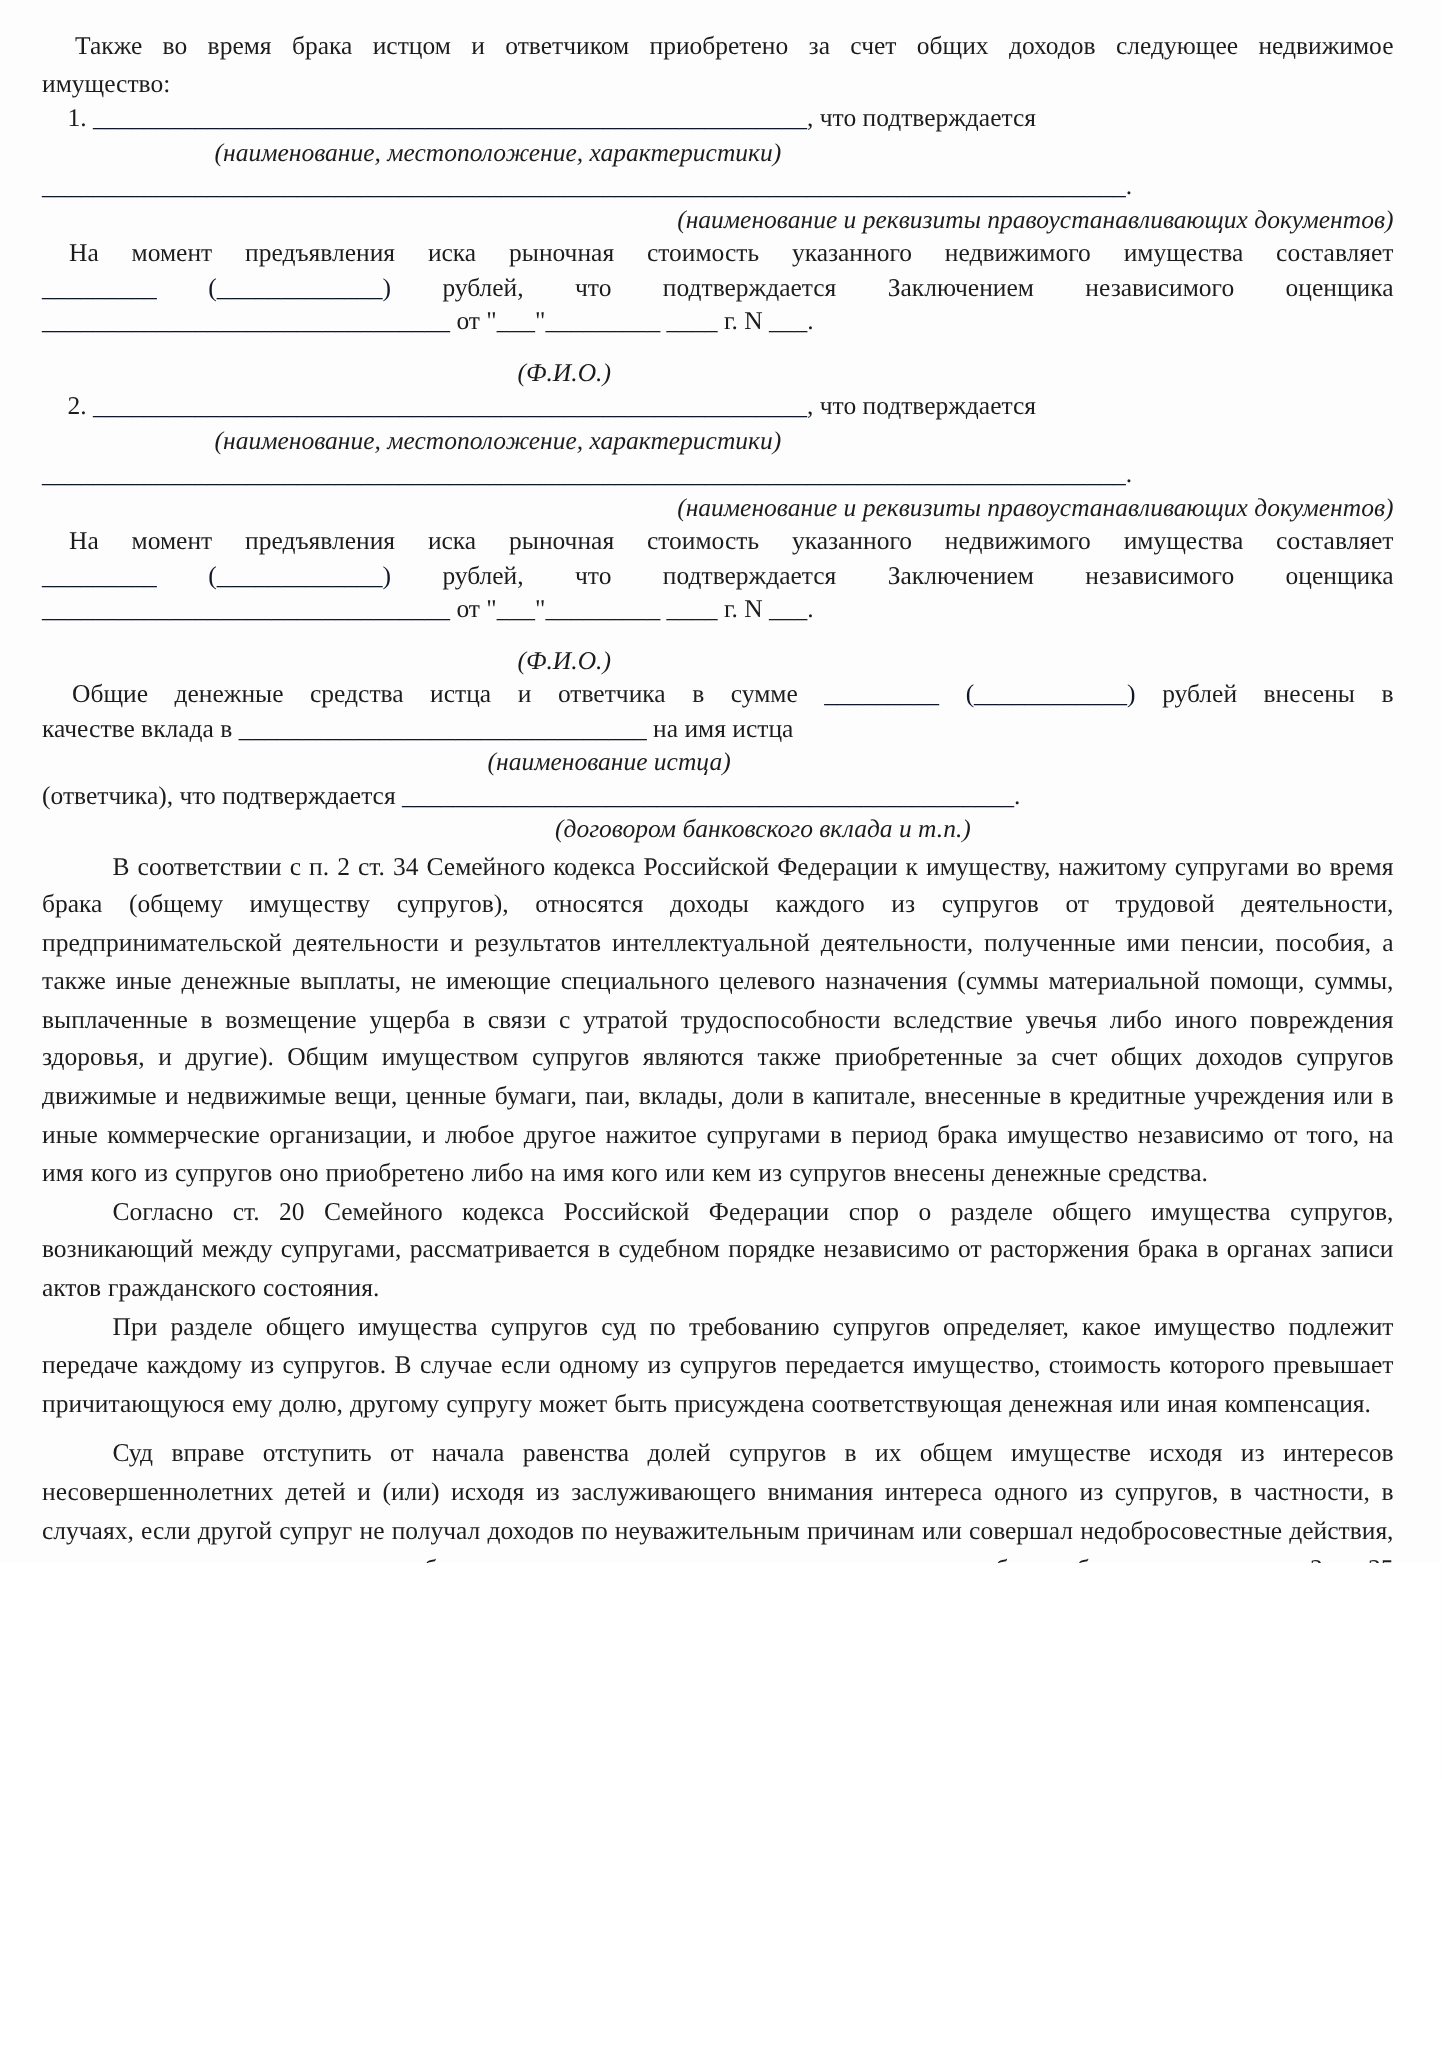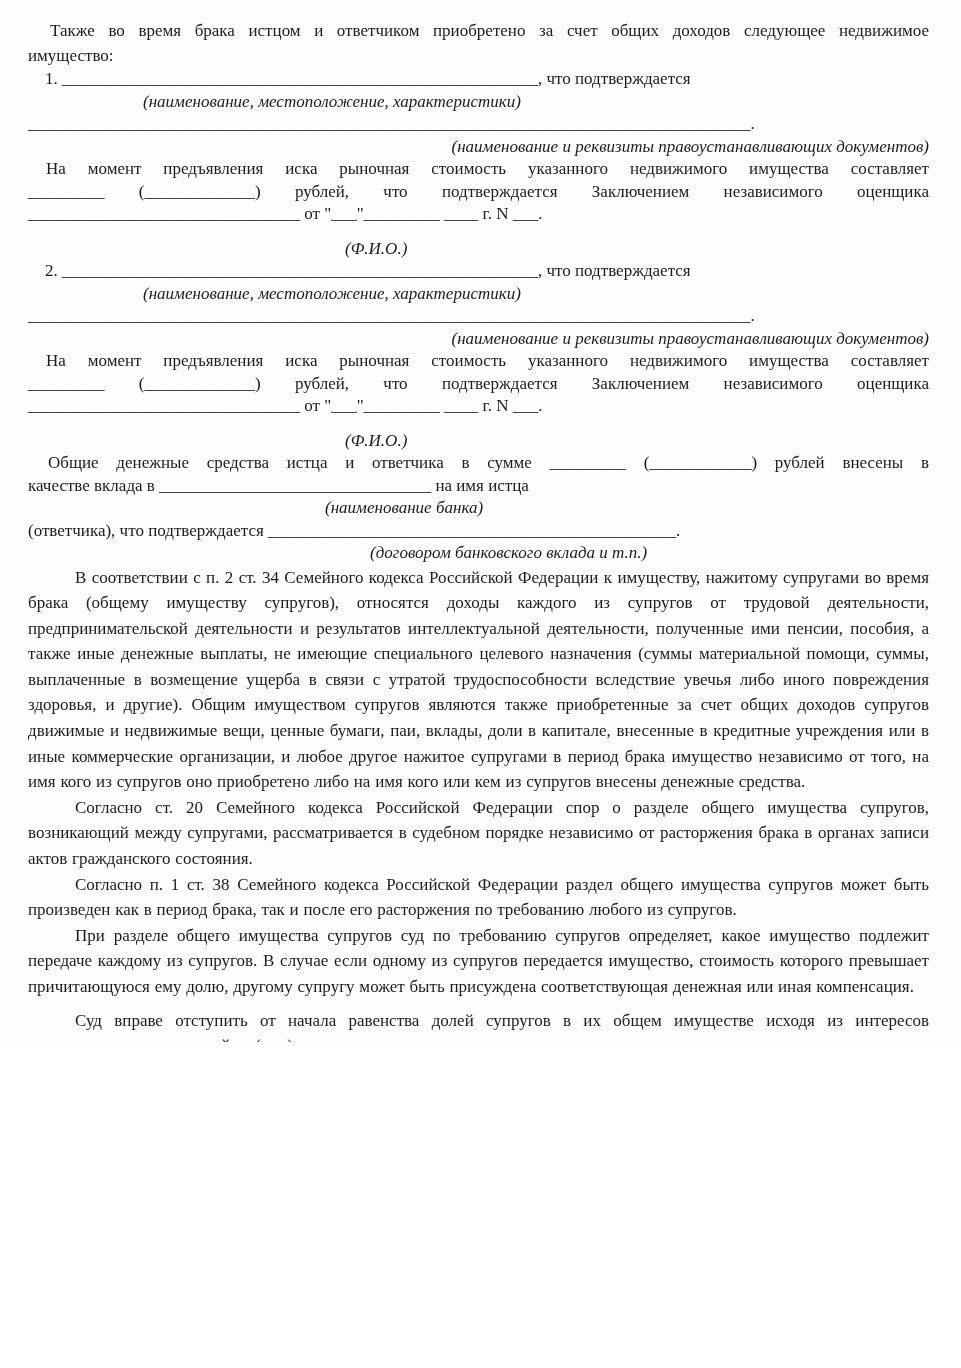--- a/index.html
+++ b/index.html
@@ -83,25 +83,24 @@
     <span class="blank">________________________________</span> <span>от "___"_________ ____ г. N ___.</span>
   </div>
   <div class="line form-lh caption caption-fio">(Ф.И.О.)</div>
 
   <div class="form-lh jl money-line1">
     <span>Общие денежные средства истца и ответчика в сумме</span> <span class="blank">_________</span> <span class="blank">(____________)</span> <span>рублей внесены в</span>
   </div>
   <div class="line form-lh">
     <span>качестве вклада в</span> <span class="blank">________________________________</span> <span>на имя истца</span>
   </div>
-  <div class="line form-lh caption caption-bank">(наименование банка)</div>
+  <div class="line form-lh caption caption-bank">(наименование истца)</div>
   <div class="line form-lh">
     <span>(ответчика), что подтверждается</span> <span class="blank">________________________________________________</span><span>.</span>
   </div>
   <div class="line form-lh caption caption-dogovor">(договором банковского вклада и т.п.)</div>
 
   <p class="body-para">В соответствии с п. 2 ст. 34 Семейного кодекса Российской Федерации к имуществу, нажитому супругами во время брака (общему имуществу супругов), относятся доходы каждого из супругов от трудовой деятельности, предпринимательской деятельности и результатов интеллектуальной деятельности, полученные ими пенсии, пособия, а также иные денежные выплаты, не имеющие специального целевого назначения (суммы материальной помощи, суммы, выплаченные в возмещение ущерба в связи с утратой трудоспособности вследствие увечья либо иного повреждения здоровья, и другие). Общим имуществом супругов являются также приобретенные за счет общих доходов супругов движимые и недвижимые вещи, ценные бумаги, паи, вклады, доли в капитале, внесенные в кредитные учреждения или в иные коммерческие организации, и любое другое нажитое супругами в период брака имущество независимо от того, на имя кого из супругов оно приобретено либо на имя кого или кем из супругов внесены денежные средства.</p>
   <p class="body-para">Согласно ст. 20 Семейного кодекса Российской Федерации спор о разделе общего имущества супругов, возникающий между супругами, рассматривается в судебном порядке независимо от расторжения брака в органах записи актов гражданского состояния.</p>
-  <p class="body-para">Согласно п. 1 ст. 38 Семейного кодекса Российской Федерации раздел общего имущества супругов может быть произведен как в период брака, так и после его расторжения по требованию любого из супругов.</p>
   <p class="body-para">При разделе общего имущества супругов суд по требованию супругов определяет, какое имущество подлежит передаче каждому из супругов. В случае если одному из супругов передается имущество, стоимость которого превышает причитающуюся ему долю, другому супругу может быть присуждена соответствующая денежная или иная компенсация.</p>
   <p class="body-para gap-top">Суд вправе отступить от начала равенства долей супругов в их общем имуществе исходя из интересов несовершеннолетних детей и (или) исходя из заслуживающего внимания интереса одного из супругов, в частности, в случаях, если другой супруг не получал доходов по неуважительным причинам или совершал недобросовестные действия, которые привели к уменьшению общего имущества супругов, в том числе совершал без необходимого в силу п. 3 ст. 35 Семейного кодекса Российской Федерации согласия другого супруга на невыгодных условиях такие сделки по отчуждению общего имущества супругов, к которым судом не были применены последствия их недействительности по требованию другого супруга.</p>
 
 </div>
 
 </body></html>

